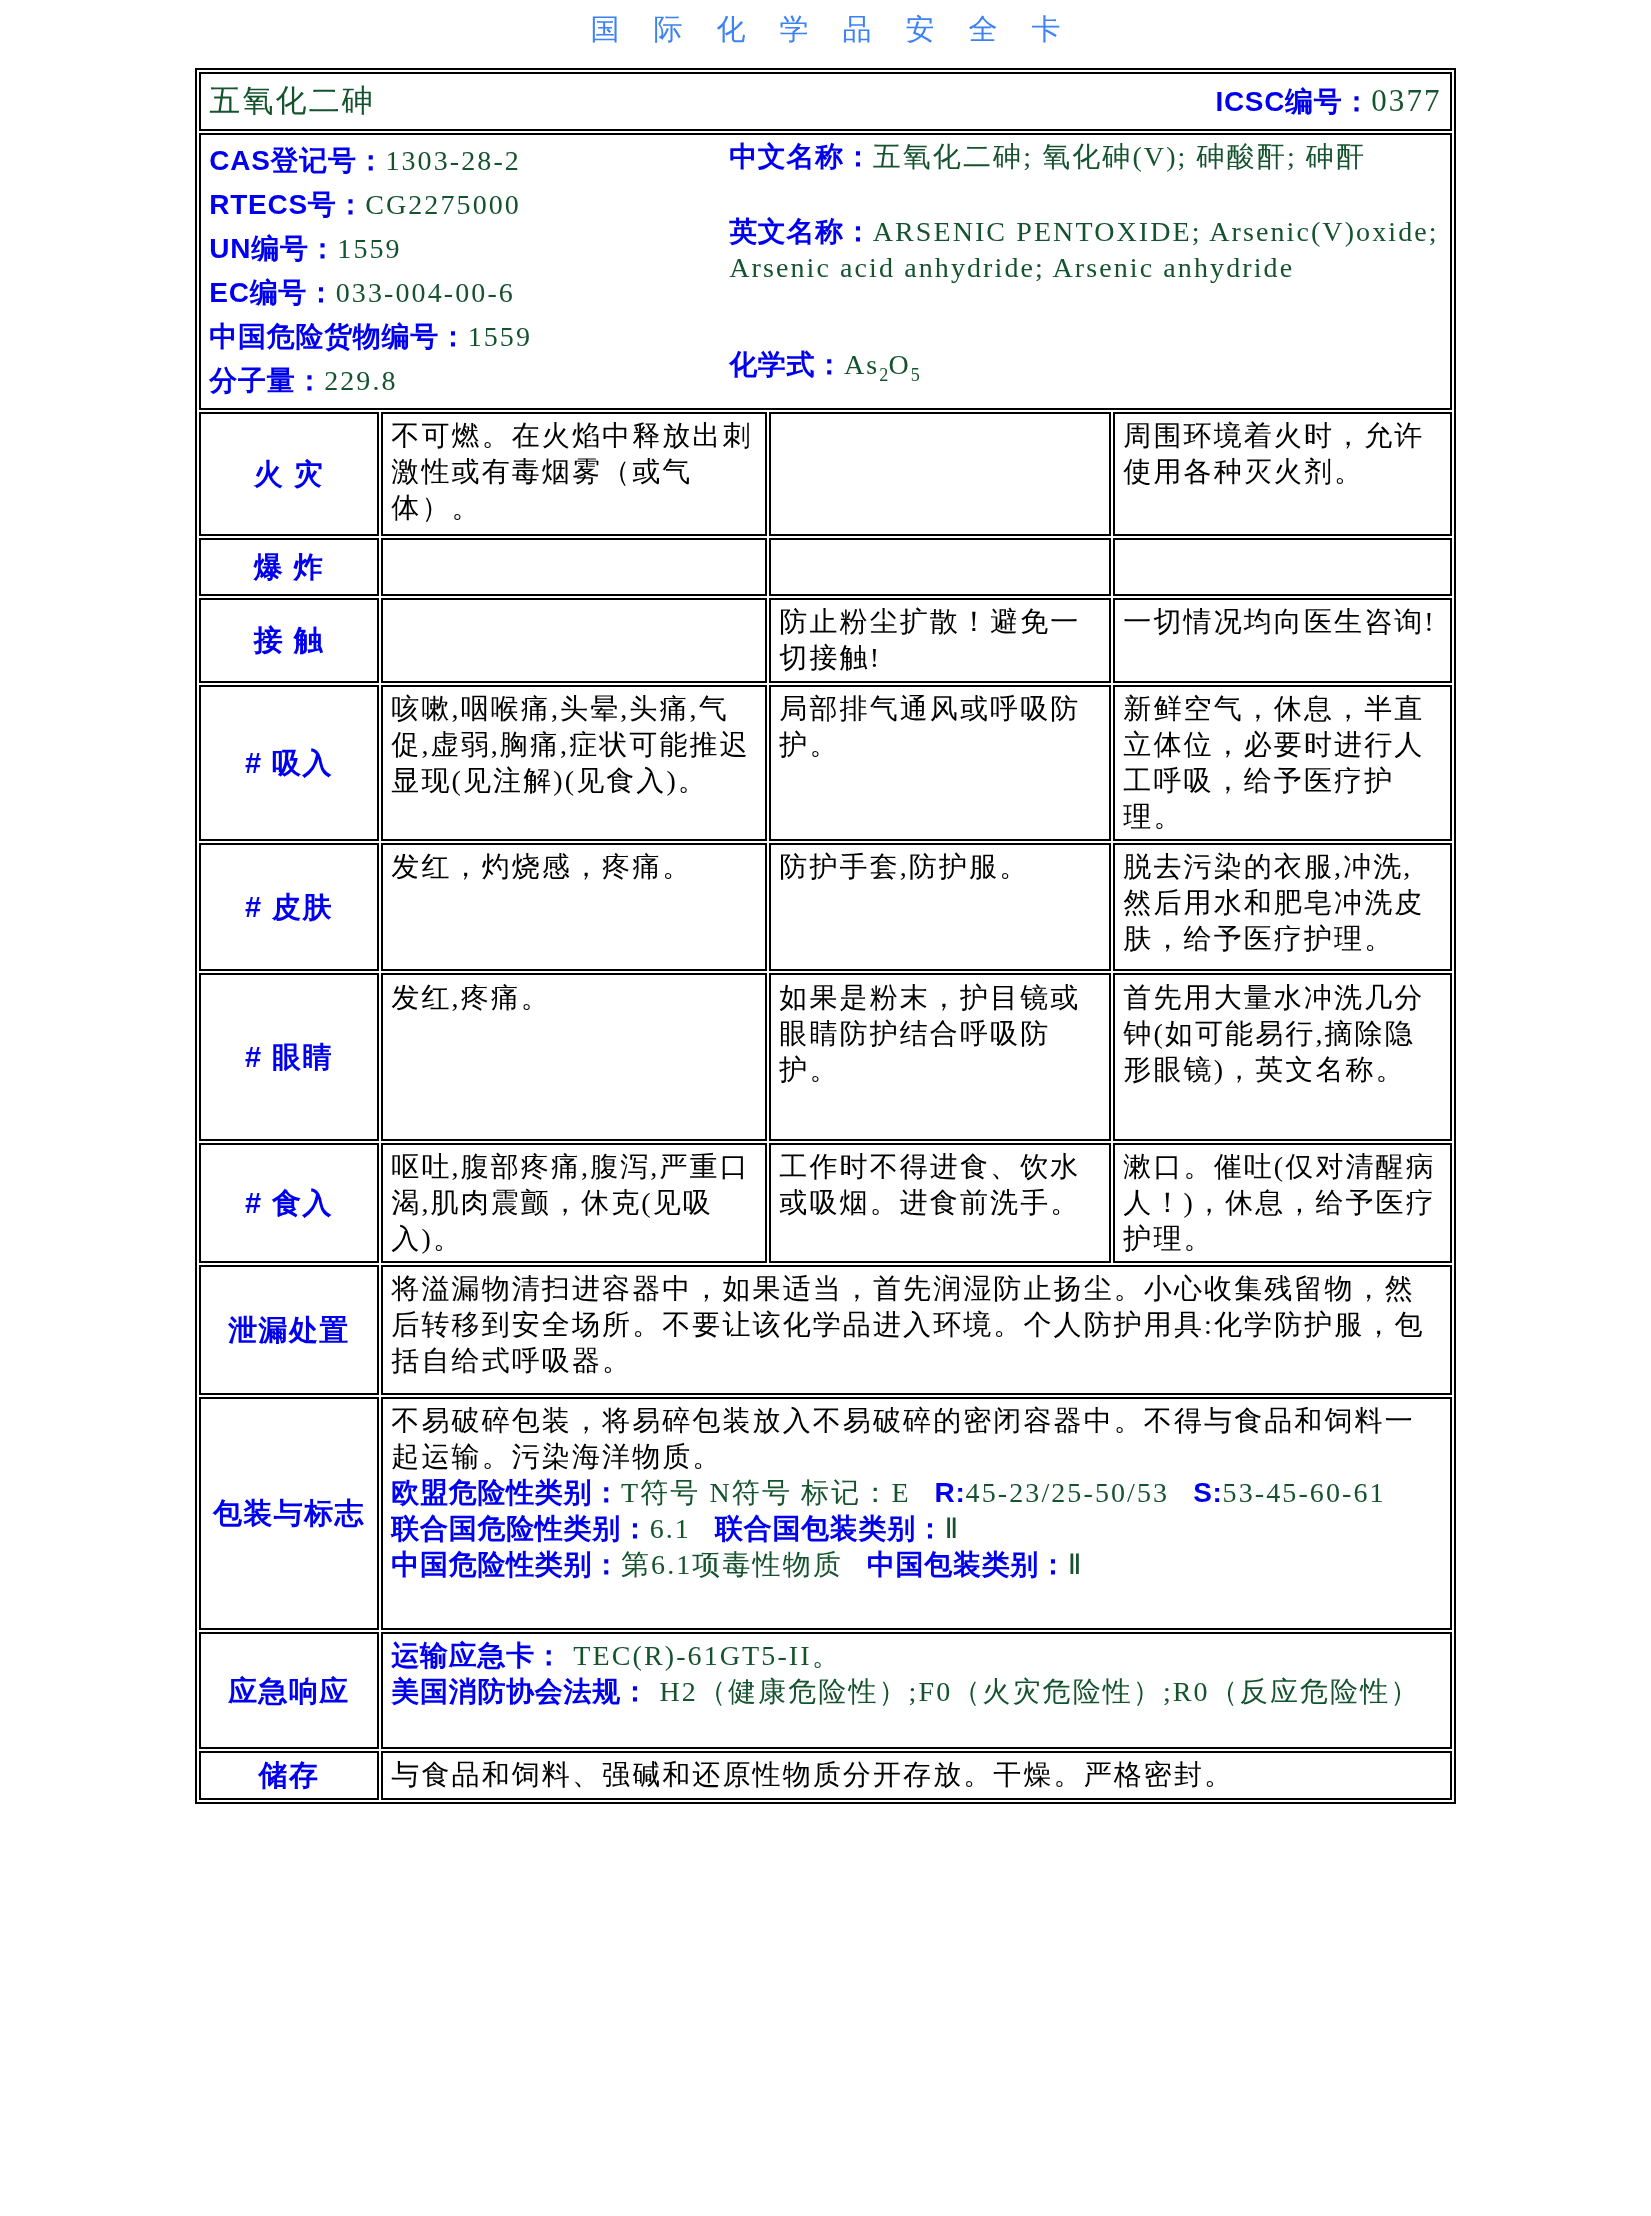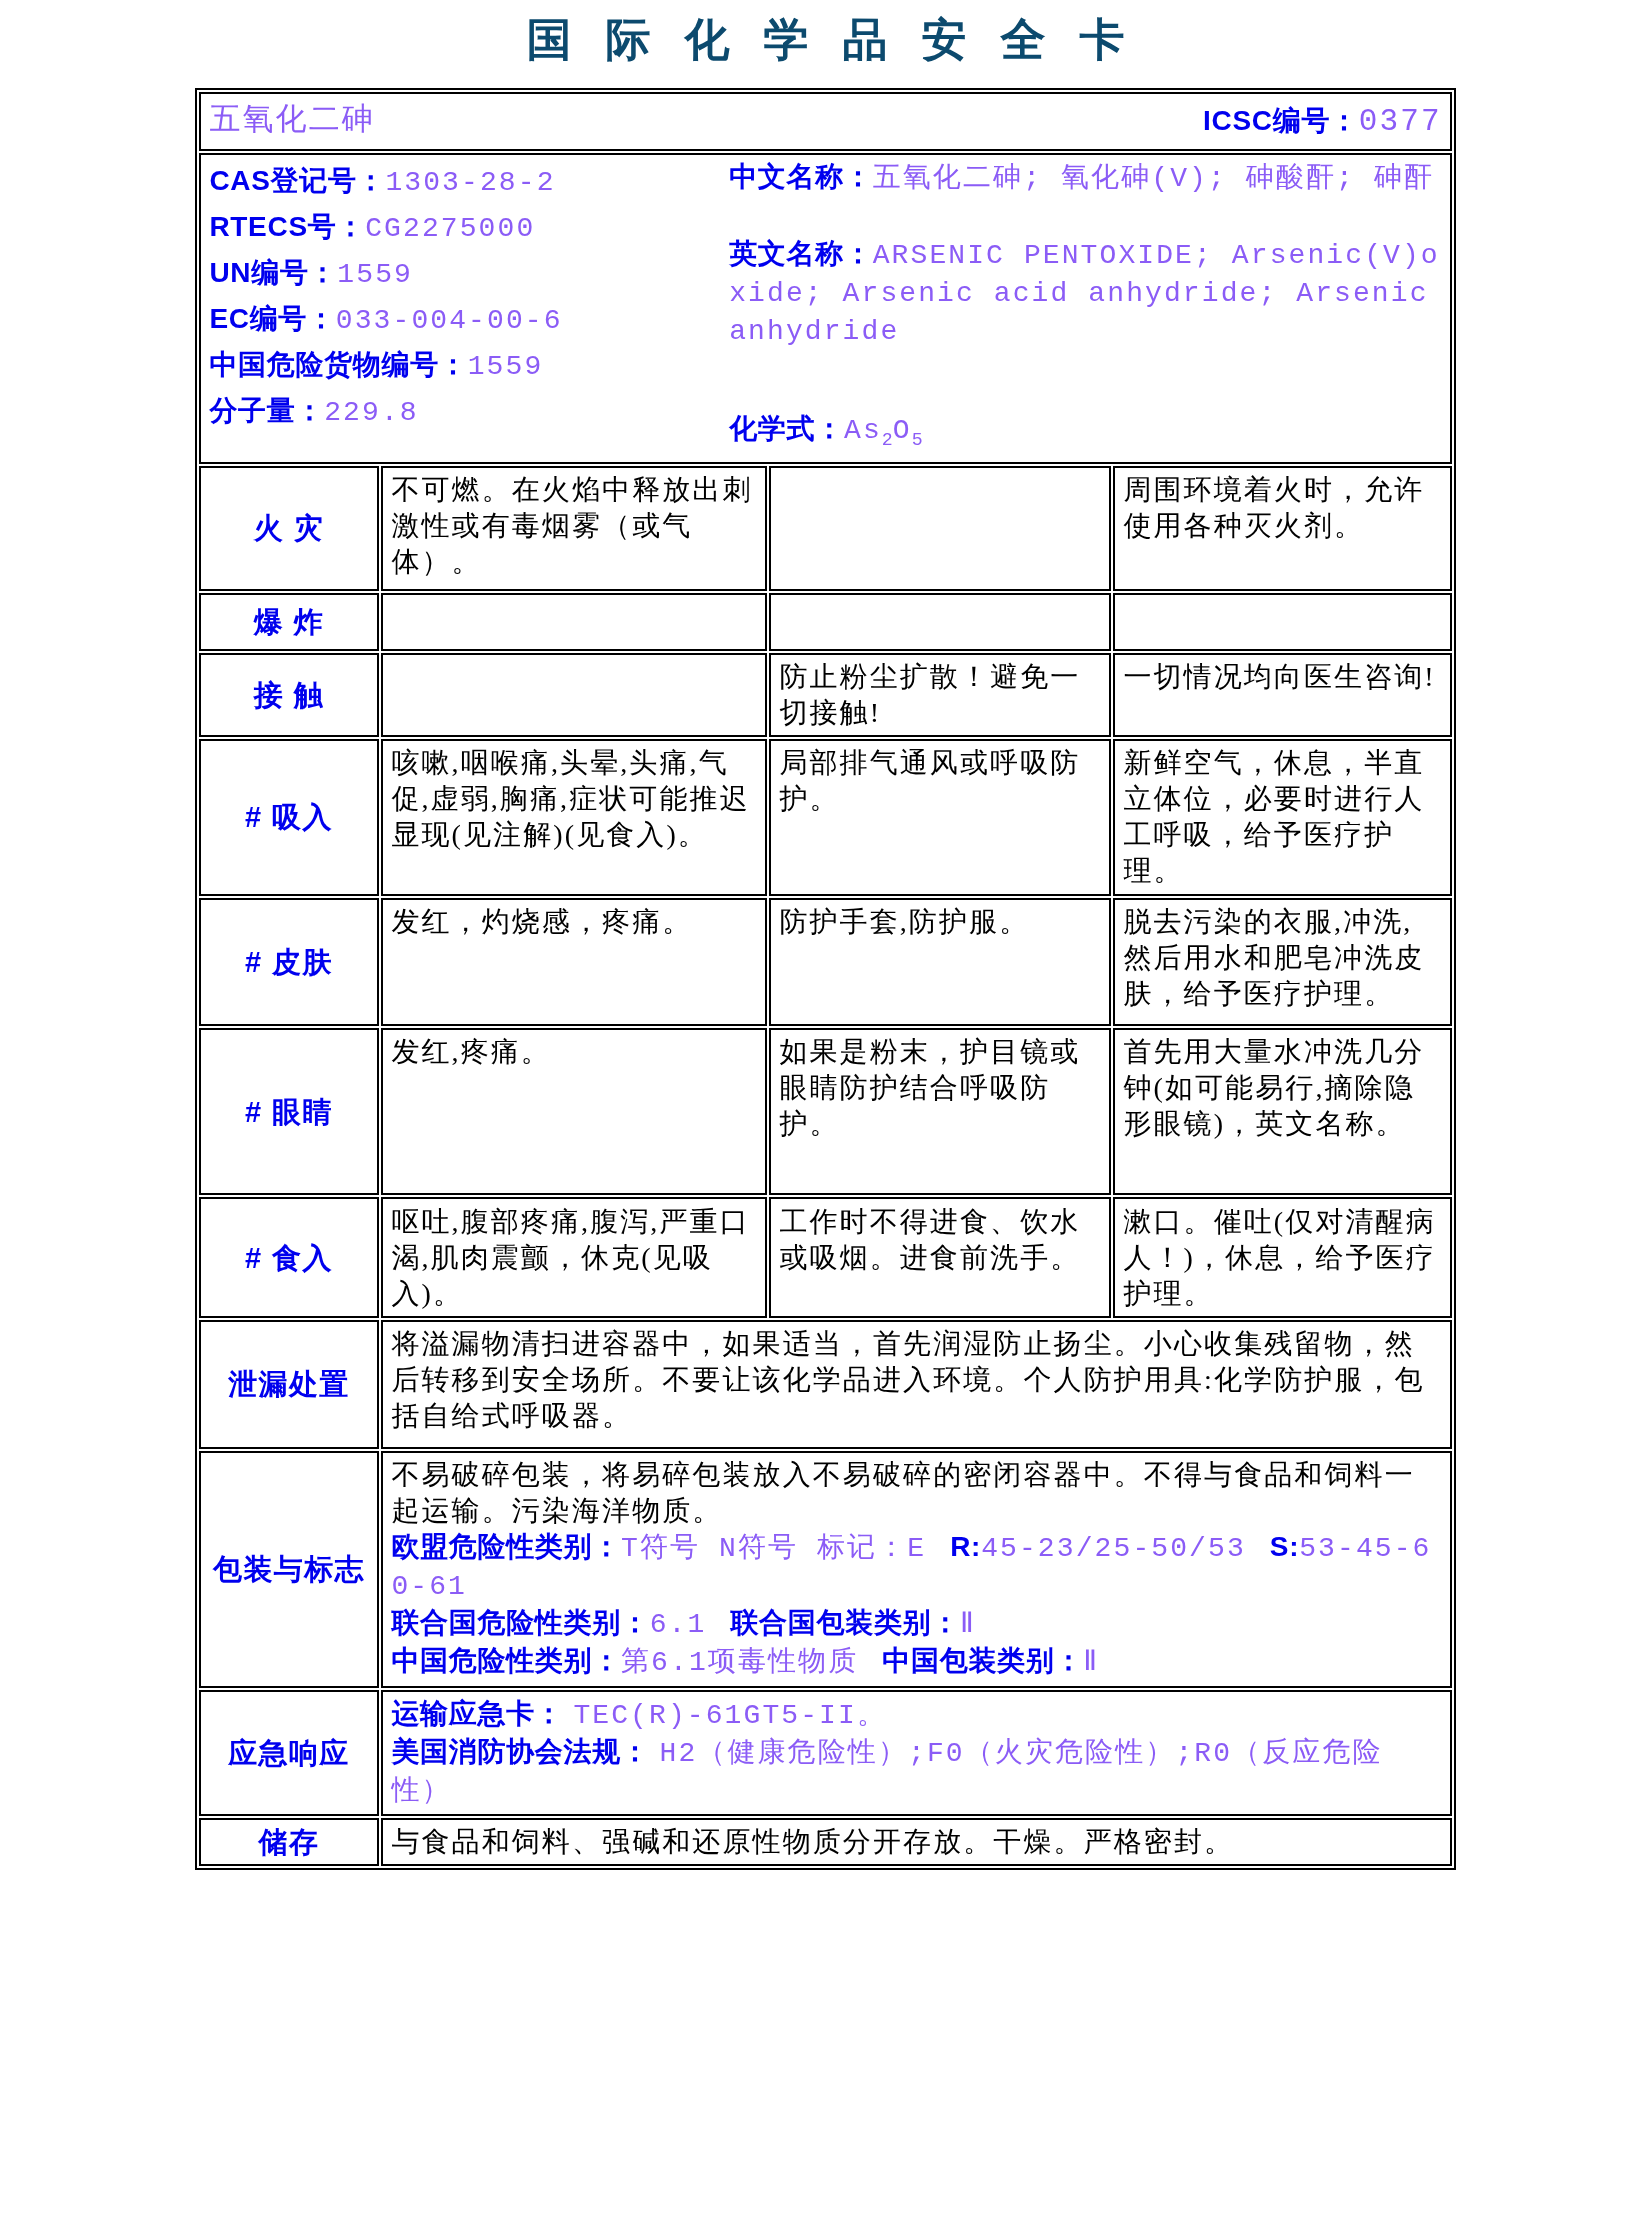--- a/index.html
+++ b/index.html
@@ -3,23 +3,23 @@
 <meta charset="utf-8">
 <style>
   html, body {
     margin: 0; padding: 0;
     width: 1651px; height: 2216px;
     background: #ffffff;
     font-family: "Liberation Sans", sans-serif;
   }
   .page-title {
     text-align: center;
-    color: #0c4a6e;
-    font-size: 45px;
-    font-weight: bold;
+    color: #3b82f6;
+    font-size: 29px;
+    font-weight: normal;
     letter-spacing: 34px;
     margin: 9.8px 0 18px 34px;
     font-family: "Liberation Sans", sans-serif;
   }
   table.card {
     border-collapse: separate;
     border-spacing: 2.1px;
     border: 2.1px solid #000;
     margin: 0 auto;
     width: 1250px;
@@ -47,21 +47,21 @@
     letter-spacing: 1.4px;
     font-family: "Liberation Sans", sans-serif;
     word-break: keep-all;
   }
   .blue {
     color: #0000ee;
     font-weight: bold;
     font-family: "Liberation Sans", sans-serif;
     letter-spacing: 0.7px;
   }
-  .val { color: #8b5cf6; font-family: Liberation Mono, monospace; }
+  .val { color: #14532d; font-family: Liberation Serif, serif; }
   
   tr.r-name td       { height: 47px;  vertical-align: middle; }
   tr.r-info td       { height: 260px; }
   tr.r-head td       { height: 78px; }
   tr.r-fire td       { height: 112px; }
   tr.r-explosion td  { height: 46px;  }
   tr.r-contact td    { height: 67px;  }
   tr.r-inhalation td { height: 144px; }
   tr.r-skin td       { height: 116px; }
   tr.r-eyes td       { height: 155px; }

